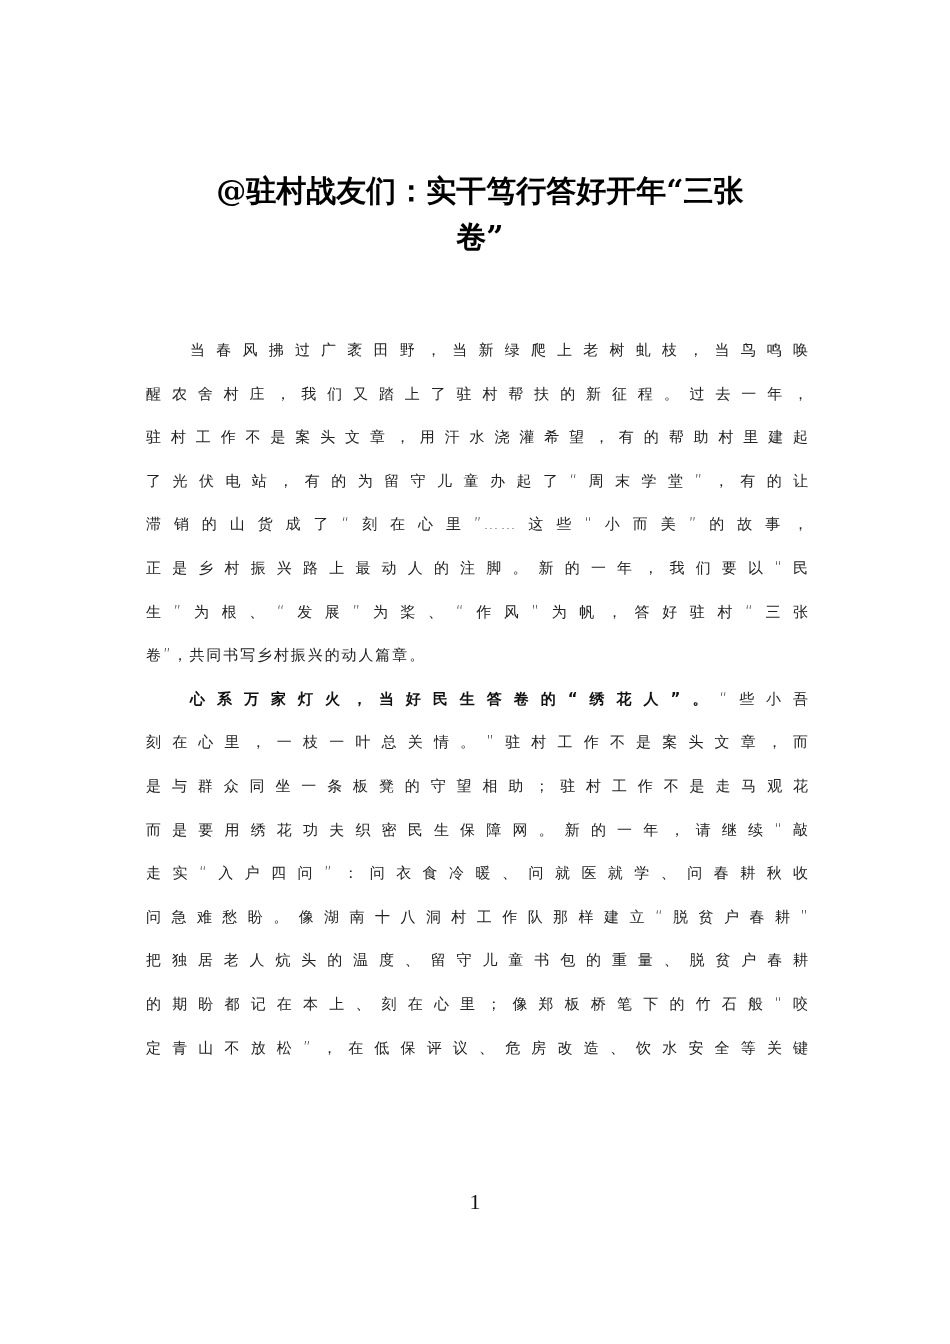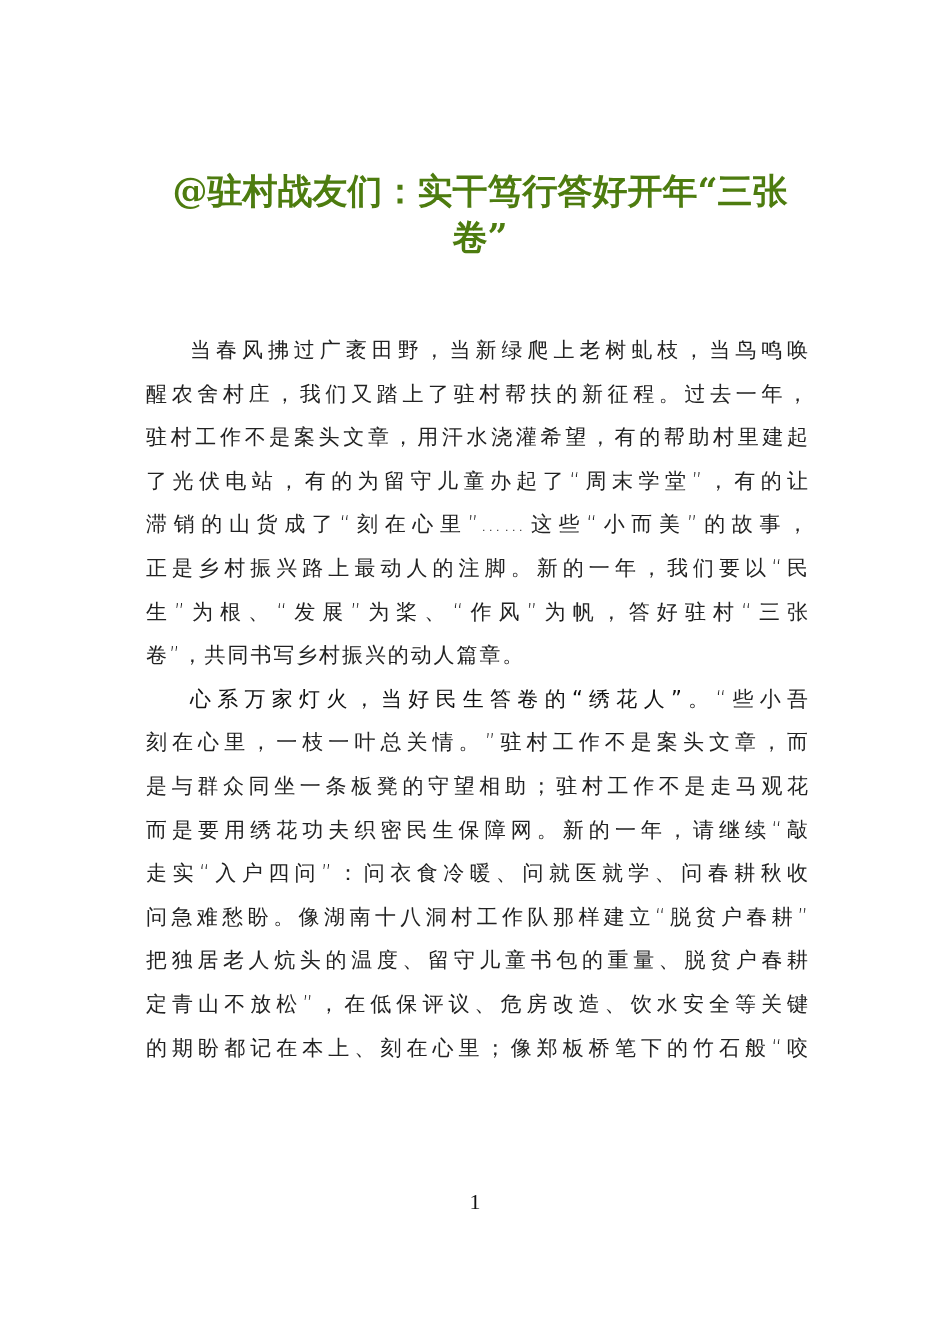--- a/index.html
+++ b/index.html
@@ -1,32 +1,32 @@
 <!DOCTYPE html>
 <html><head>
 <meta charset="utf-8">
 <style>
   html, body { margin: 0; padding: 0; background: #ffffff; }
   body { width: 950px; height: 1344px; position: relative; overflow: hidden;
          font-family: "DejaVu Serif", "Liberation Serif", serif; color: #111; }
   .page { position: absolute; left: 0; top: 0; width: 950px; height: 1344px; background: #fff; }
   .title {
     position: absolute; left: 140px; top: 168px; width: 680px;
-    text-align: center; font-weight: bold; font-size: 35px; line-height: 46px;
-    font-family: "DejaVu Serif", "Liberation Serif", serif; color: #4d7c0f;
+    text-align: center; font-weight: bold; font-size: 30px; line-height: 46px;
+    font-family: "DejaVu Serif", "Liberation Serif", serif; color: #000000;
   }
   .body-text {
     position: absolute; left: 146px; top: 329px; width: 664px;
-    font-size: 21px; line-height: 43.6px; letter-spacing: 1.9px;
+    font-size: 15px; line-height: 43.6px; letter-spacing: 1.9px;
     font-family: "DejaVu Sans", "Liberation Sans", sans-serif; font-weight: 300; color: #222;
   }
   .line { display: block; white-space: nowrap; height: 43.6px; text-align: justify; text-align-last: justify; }
   .line.last { text-align-last: left; }
   .indent { padding-left: 44px; }
-  .bold { font-weight: normal; color: #111; }
+  .bold { font-weight: bold; color: #111; }
   .page-number {
     position: absolute; left: 0; width: 950px; top: 1189px; text-align: center;
     font-size: 22px; font-family: "Liberation Serif", serif; color: #111;
   }
 </style>
 </head>
 <body>
 
 <div class="page">
 
@@ -47,19 +47,19 @@
       <span class="line last">卷”，共同书写乡村振兴的动人篇章。</span>
     </div>
     <div>
       <span class="line indent"><span class="bold">心系万家灯火，当好民生答卷的“绣花人”。</span><span>“些小吾</span></span>
       <span class="line">刻在心里，一枝一叶总关情。”驻村工作不是案头文章，而</span>
       <span class="line">是与群众同坐一条板凳的守望相助；驻村工作不是走马观花</span>
       <span class="line">而是要用绣花功夫织密民生保障网。新的一年，请继续“敲</span>
       <span class="line">走实“入户四问”：问衣食冷暖、问就医就学、问春耕秋收</span>
       <span class="line">问急难愁盼。像湖南十八洞村工作队那样建立“脱贫户春耕”</span>
       <span class="line">把独居老人炕头的温度、留守儿童书包的重量、脱贫户春耕</span>
+      <span class="line">的期盼都记在本上、刻在心里；像郑板桥笔下的竹石般“咬</span>
       <span class="line">定青山不放松”，在低保评议、危房改造、饮水安全等关键</span>
-      <span class="line">的期盼都记在本上、刻在心里；像郑板桥笔下的竹石般“咬</span>
     </div>
   </div>
 
   <div class="page-number">1</div>
 </div>
 
 </body></html>

